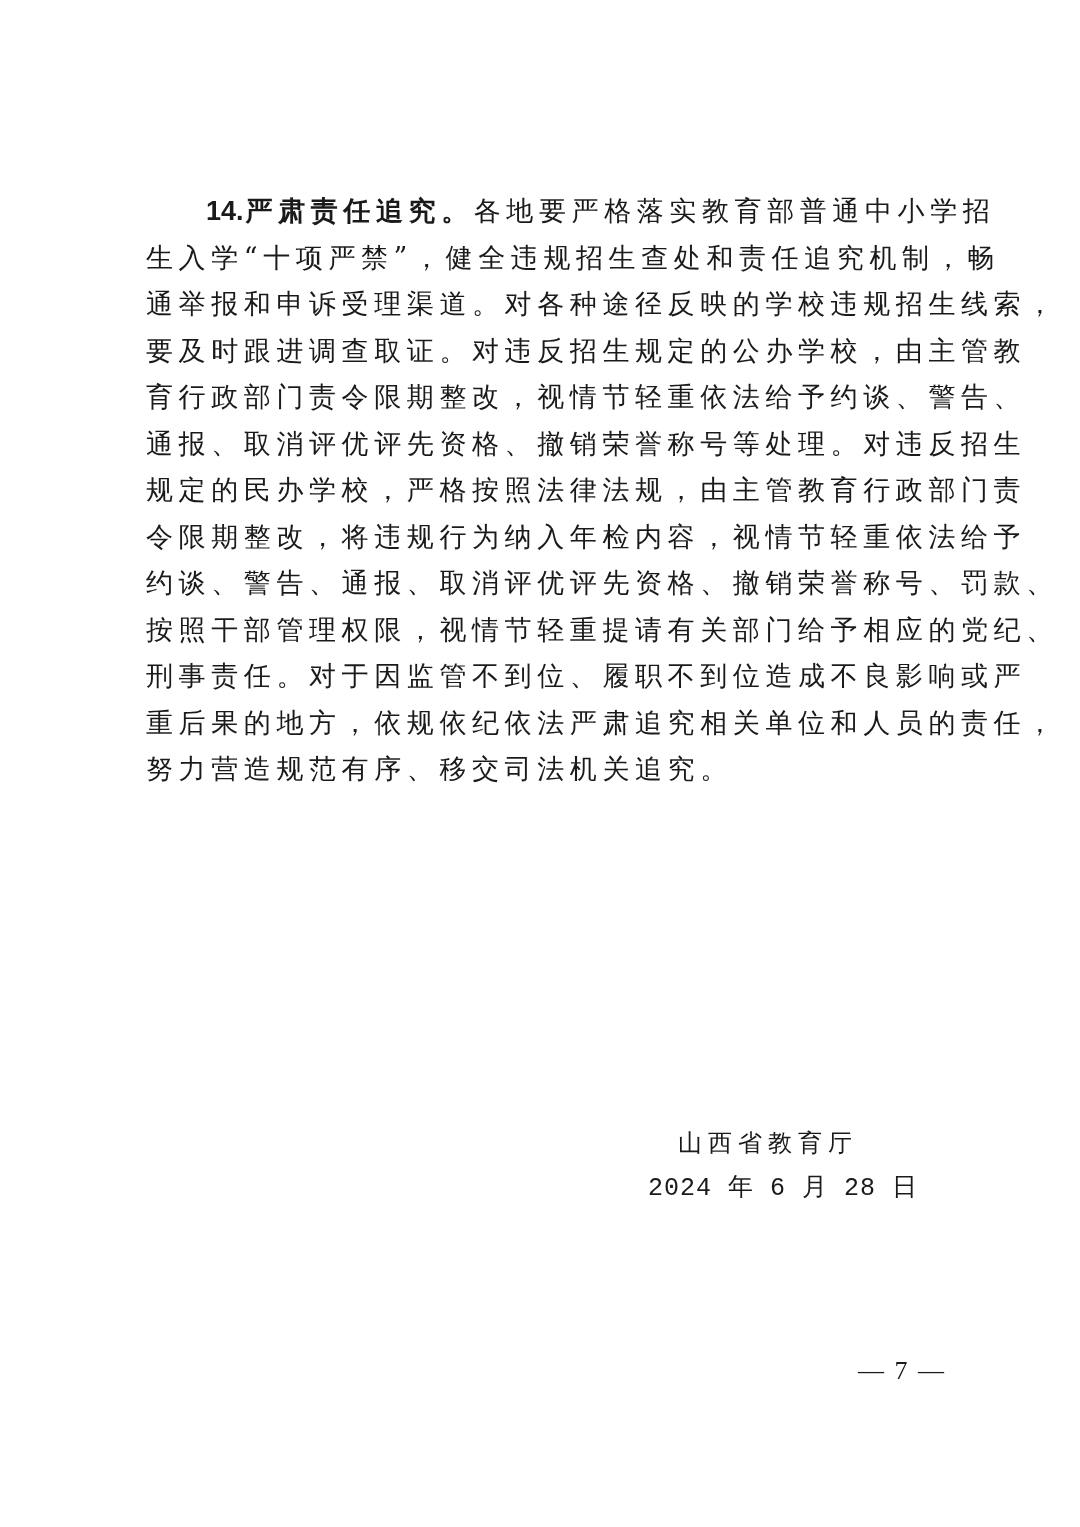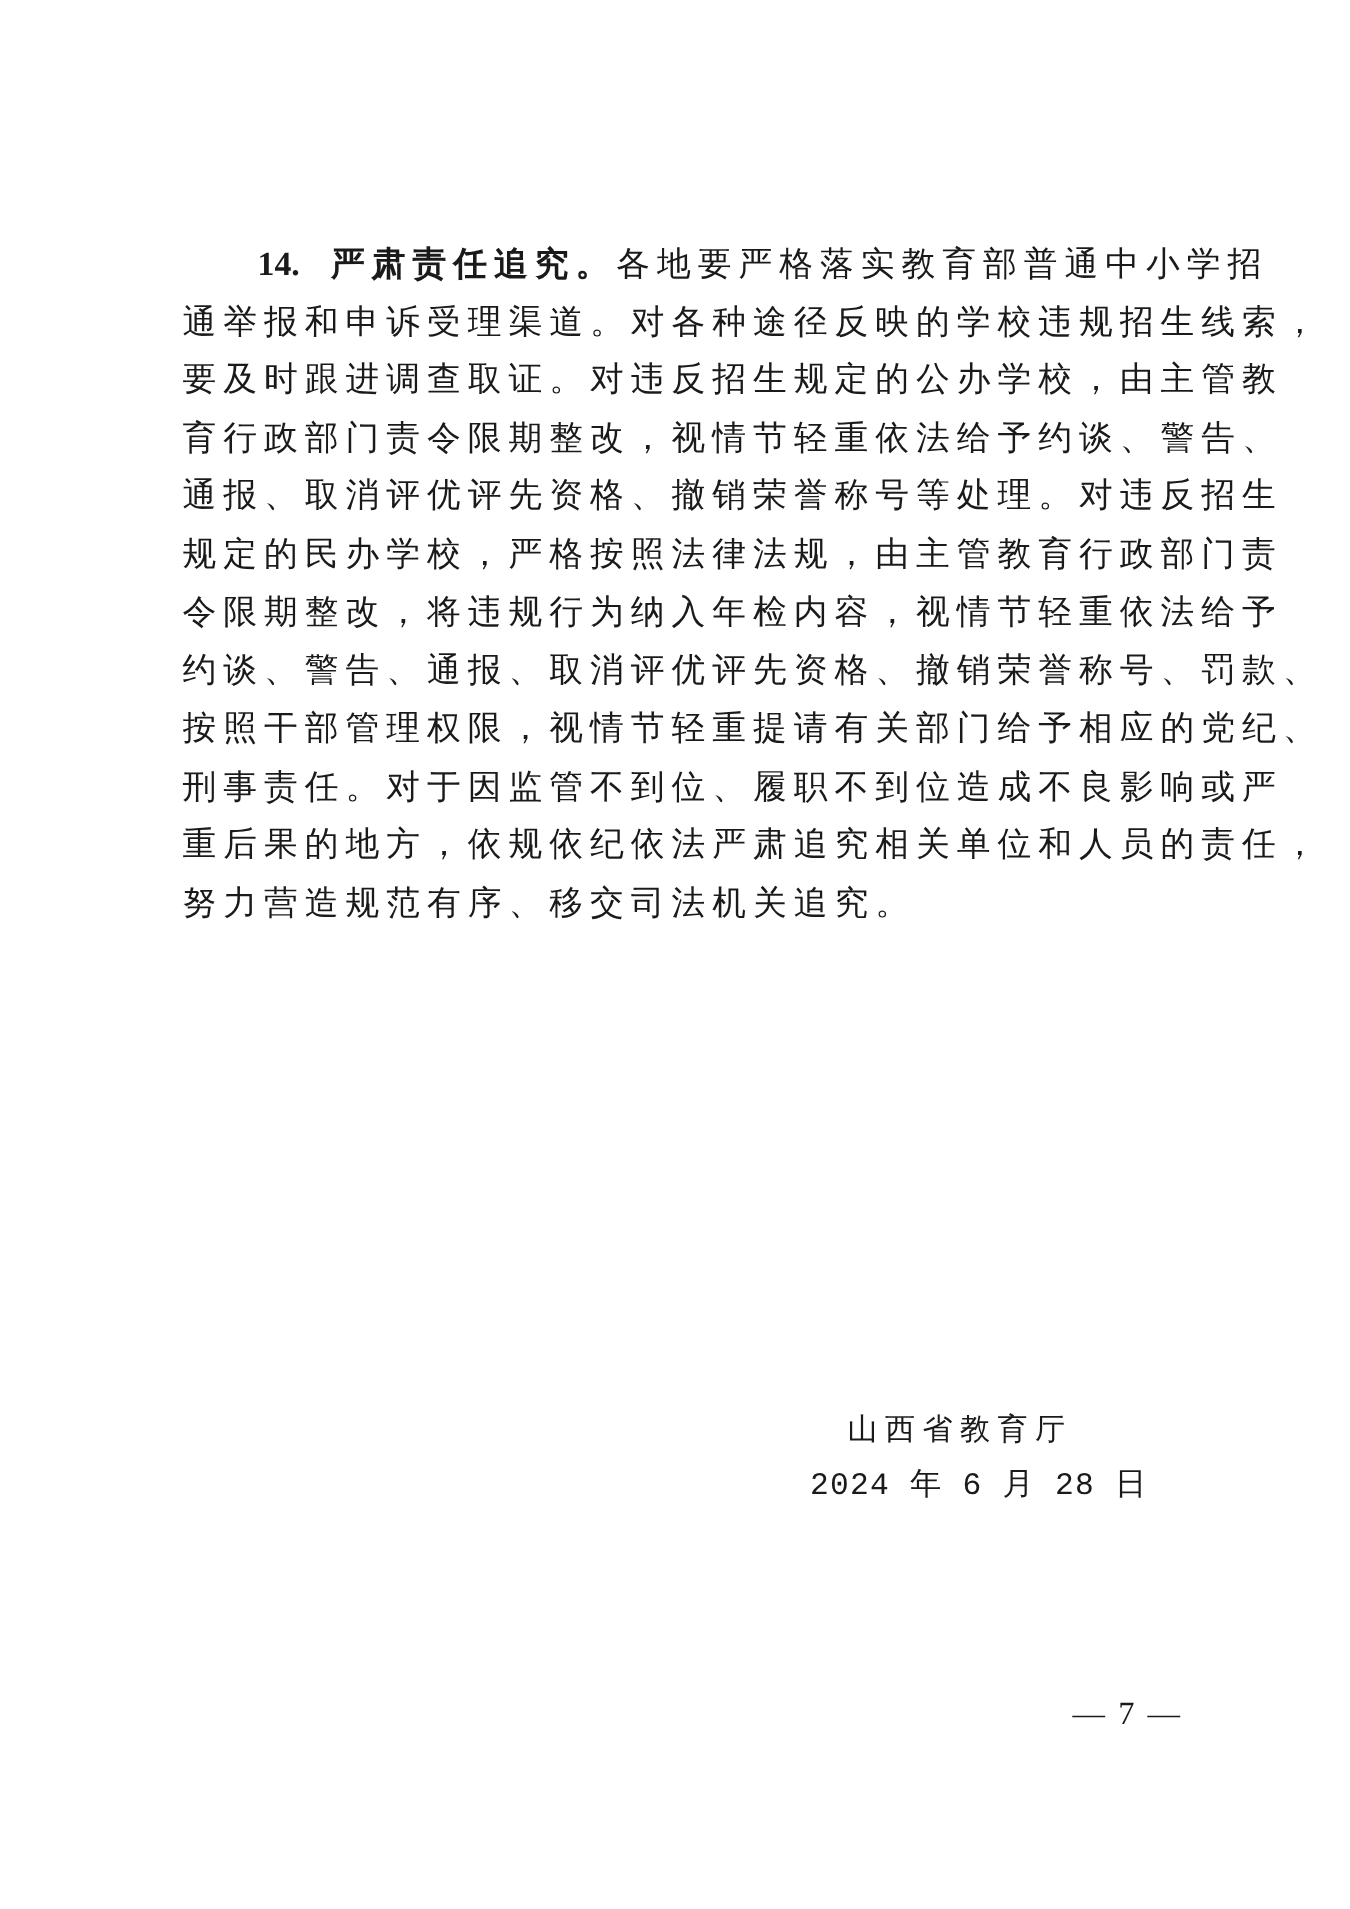--- a/index.html
+++ b/index.html
@@ -36,24 +36,24 @@
       text-align: justify;
       text-align-last: justify;
     }
     .line.last {
       text-align-last: left;
     }
     .line.indent {
       padding-left: 60px;
     }
     .bold-num {
-      font-family: Liberation Serif, serif;
+      font-family: Liberation Sans, sans-serif;
       font-weight: bold;
       letter-spacing: 0;
-      margin-right: 25px;
+      margin-right: 2px;
     }
     .bold-title {
       font-weight: bold;
     }
     .signature {
       position: absolute;
       left: 648px;
       top: 1120px;
       width: 280px;
     }
@@ -80,20 +80,21 @@
       letter-spacing: 2px;
     }
   </style>
 </head>
 <body>
 
 <div class="page">
 
   <div class="body-text">
     <div class="line indent"><span class="bold-num">14.</span><span class="bold-title">严肃责任追究。</span><span>各地要严格落实教育部普通中小学招</span></div>
+    <div class="line"><span>生入学“十项严禁”，健全违规招生查处和责任追究机制，畅</span></div>
     <div class="line"><span>通举报和申诉受理渠道。对各种途径反映的学校违规招生线索，</span></div>
     <div class="line"><span>要及时跟进调查取证。对违反招生规定的公办学校，由主管教</span></div>
     <div class="line"><span>育行政部门责令限期整改，视情节轻重依法给予约谈、警告、</span></div>
     <div class="line"><span>通报、取消评优评先资格、撤销荣誉称号等处理。对违反招生</span></div>
     <div class="line"><span>规定的民办学校，严格按照法律法规，由主管教育行政部门责</span></div>
     <div class="line"><span>令限期整改，将违规行为纳入年检内容，视情节轻重依法给予</span></div>
     <div class="line"><span>约谈、警告、通报、取消评优评先资格、撤销荣誉称号、罚款、</span></div>
     <div class="line"><span>按照干部管理权限，视情节轻重提请有关部门给予相应的党纪、</span></div>
     <div class="line"><span>刑事责任。对于因监管不到位、履职不到位造成不良影响或严</span></div>
     <div class="line"><span>重后果的地方，依规依纪依法严肃追究相关单位和人员的责任，</span></div>

